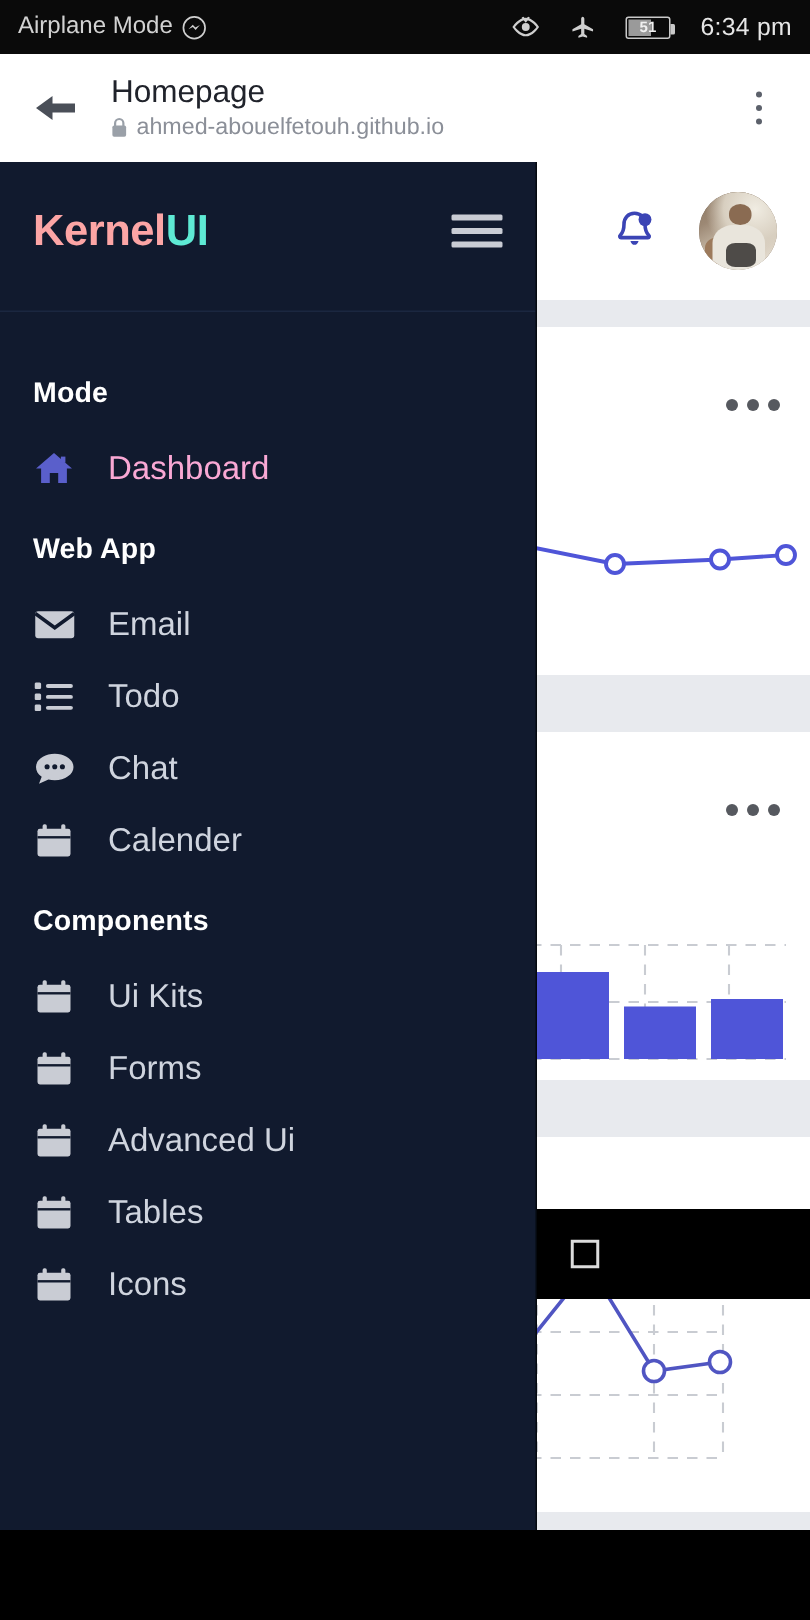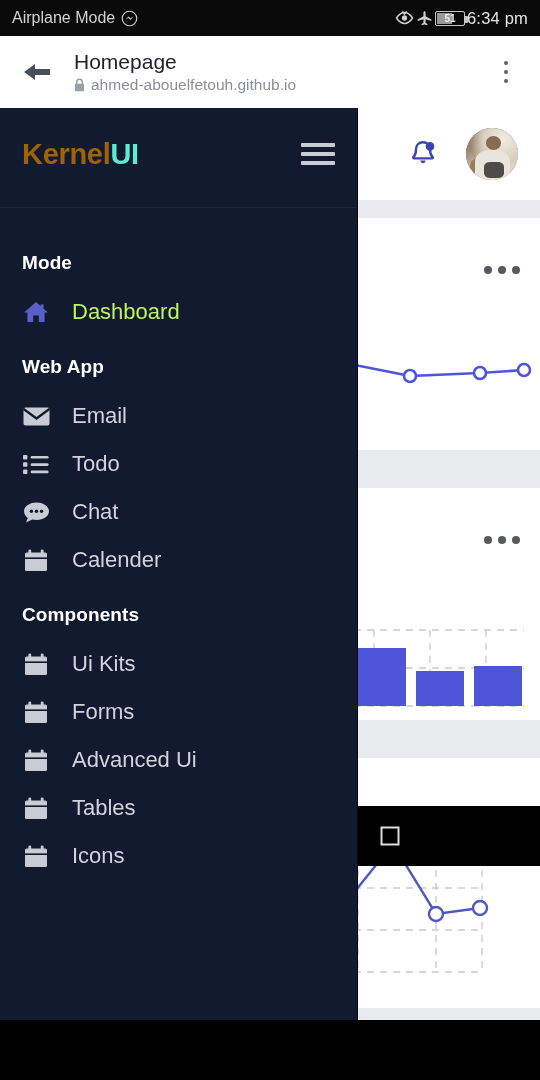--- a/index.html
+++ b/index.html
@@ -9,21 +9,21 @@
   }
   #screen { position:relative; width:540px; height:866px; background:#e8eaee; }
 
   
   .statusbar{
     position:absolute; top:0; left:0; width:540px; height:36px;
     background:#0a0a0a; display:flex; align-items:center;
     padding:0 12px; color:#cfcfcf;
   }
   .sb-left{ display:flex; align-items:center; gap:6px; font-size:16px; color:#d2d2d2; }
-  .sb-right{ margin-left:auto; display:flex; align-items:center; gap:2px; }
+  .sb-right{ margin-left:auto; display:flex; align-items:center; gap:20px; }
   .sb-time{ font-size:16.5px; color:#e6e6e6; letter-spacing:.2px; }
   .messenger-ic{ width:17px; height:17px; }
   .eye-ic{ width:19px; height:14px; }
   .plane-ic{ width:17px; height:17px; }
   .batt{
     position:relative; width:30px; height:15px; border:1.6px solid #c9c9c9;
     border-radius:2px; display:flex; align-items:center; justify-content:center;
   }
   .batt:after{
     content:""; position:absolute; right:-4.5px; top:4px; width:3px; height:7px;
@@ -84,37 +84,37 @@
   .card-dots i{ width:8px; height:8px; border-radius:50%; background:#56595f; display:block; }
   .chart-svg{ display:block; }
 
   
   .drawer{
     position:absolute; top:0; left:0; width:358px; height:912px; background:#111a2e;
     border-right:1px solid #05090f; z-index:20; overflow:hidden;
   }
   .drawer-head{ height:92px; display:flex; align-items:center; padding:0 22px; }
   .logo{ font-size:29px; font-weight:bold; letter-spacing:-.3px; line-height:1; }
-  .logo .a{ color:#a16207; }
+  .logo .a{ color:#fca5a5; }
   .logo .b{ color:#5eead4; }
   .burger{ margin-left:auto; width:34px; display:flex; flex-direction:column; gap:5px; }
   .burger i{ display:block; height:4px; background:#c9ccd4; border-radius:1px; }
   .drawer-div{ height:1px; background:#1b2740; margin-top:7px; }
 
   .nav{ padding-top:24px; }
   .nav-sec{
     font-size:19px; font-weight:bold; color:#ffffff; padding:20px 22px 14px;
     letter-spacing:.1px;
   }
   .nav-item{
     display:flex; align-items:center; gap:22px; padding:11px 22px; height:48px;
   }
   .nav-ic{ width:28px; display:flex; align-items:center; justify-content:center; flex:0 0 auto; }
   .nav-label{ font-size:22px; color:#cfd4de; line-height:1; }
-  .nav-item.active .nav-label{ color:#bef264; }
+  .nav-item.active .nav-label{ color:#f9a8d4; }
 
   
   .navbar{
     position:absolute; bottom:0; left:0; width:540px; height:60px; background:#000;
     display:flex; align-items:center; justify-content:space-around; padding:0 90px;
   }
   .nb-btn{ width:46px; height:46px; display:flex; align-items:center; justify-content:center; }
 </style>
 </head>
 <body>

